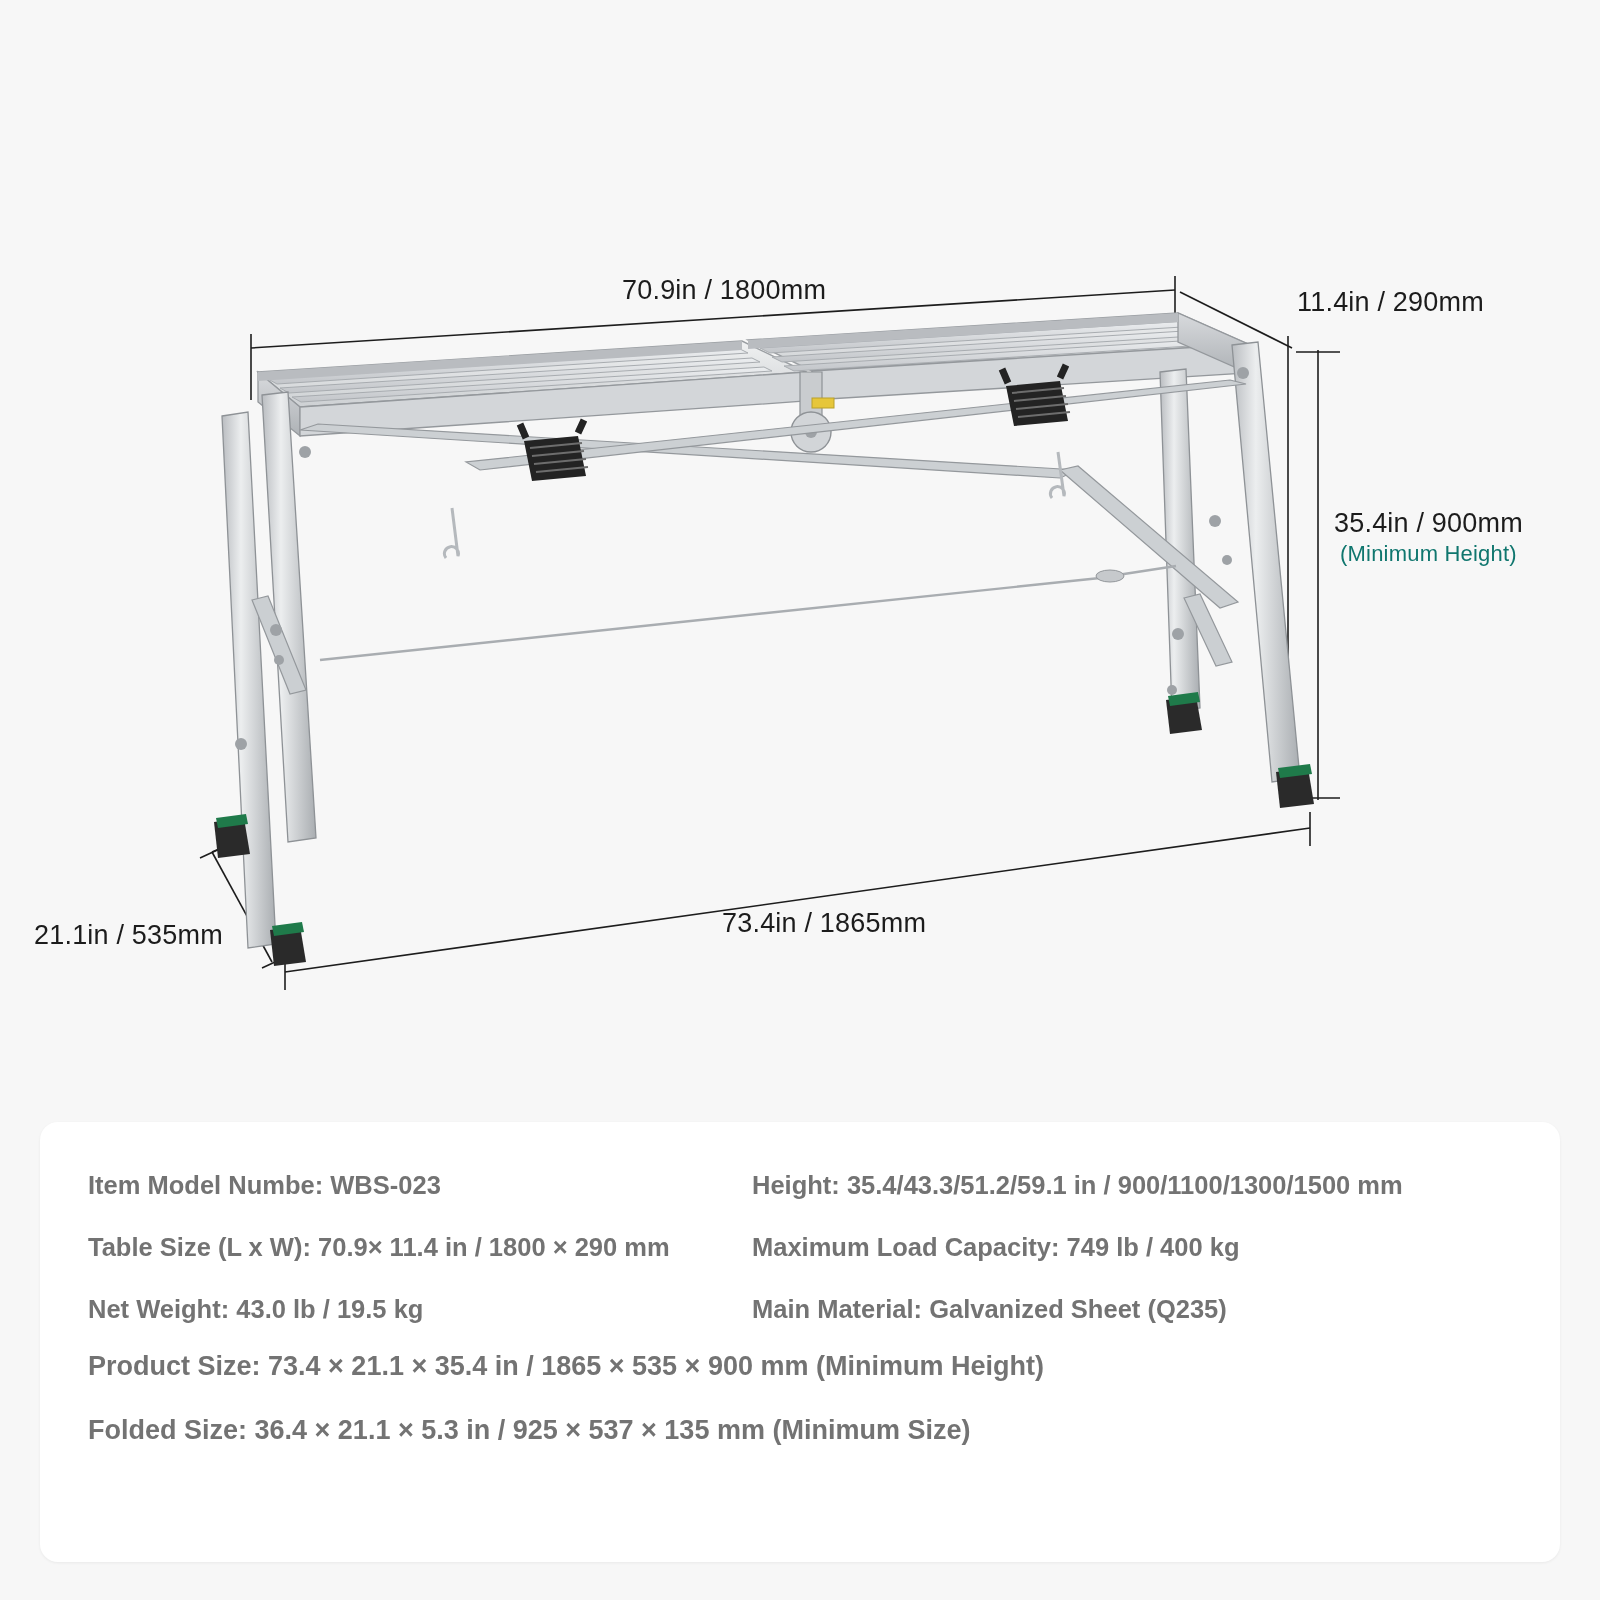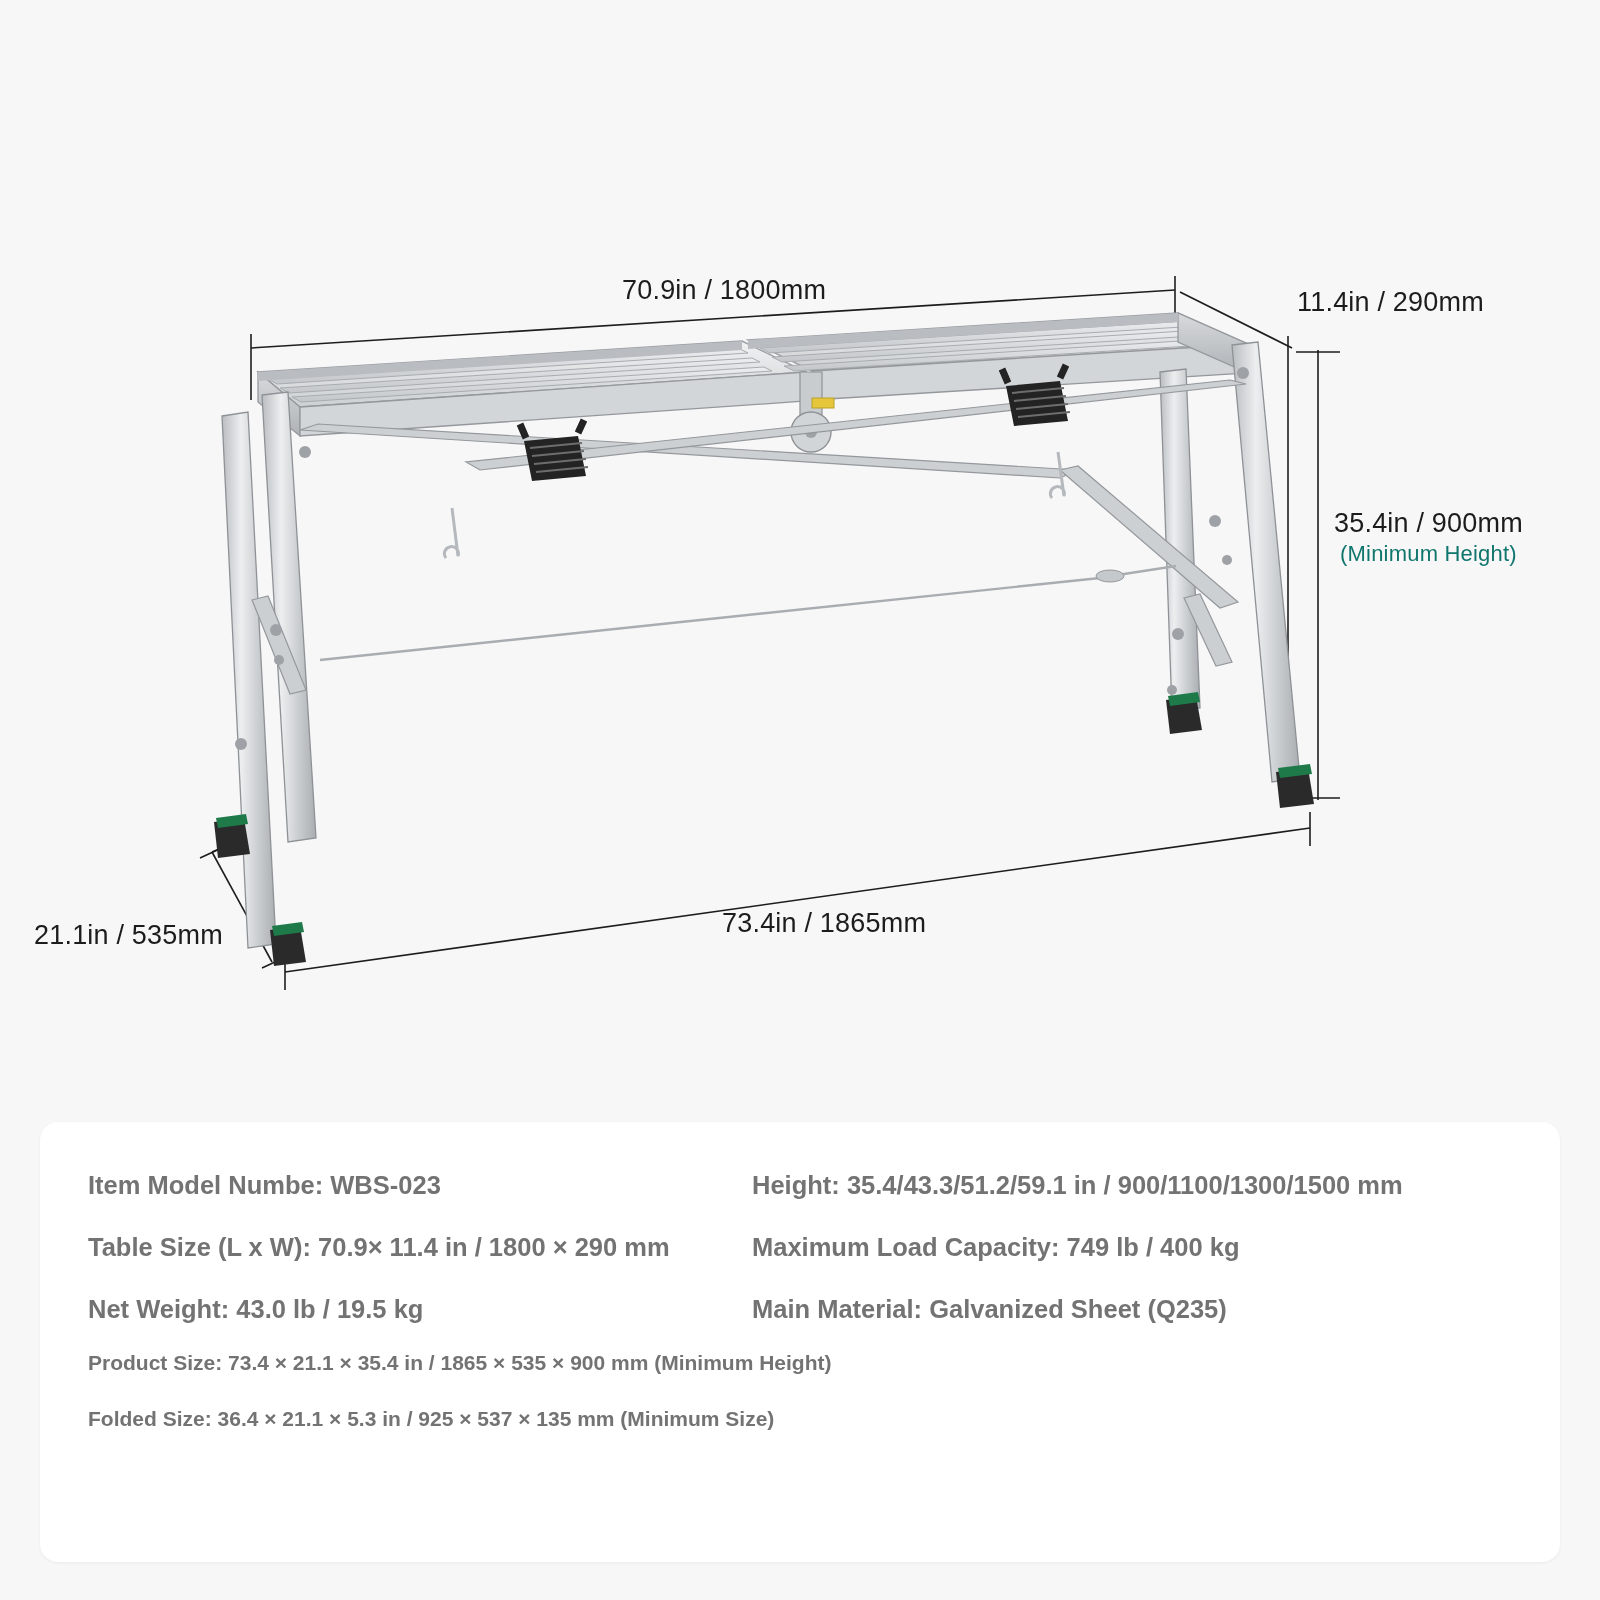--- a/index.html
+++ b/index.html
@@ -85,21 +85,21 @@
   }
   .spec-value {
     color: #737373;
     font-weight: bold;
   }
   #wide-rows {
     position: absolute;
     left: 48px;
     top: 228px;
     width: 1440px;
-    font-size: 21px;
+    font-size: 27px;
     color: #3c3c3c;
   }
 </style>
 </head>
 <body>
 
 <div id="stage">
 
   <div id="diagram">
     <svg width="1600" height="1120" viewBox="0 0 1600 1120" xmlns="http://www.w3.org/2000/svg">

